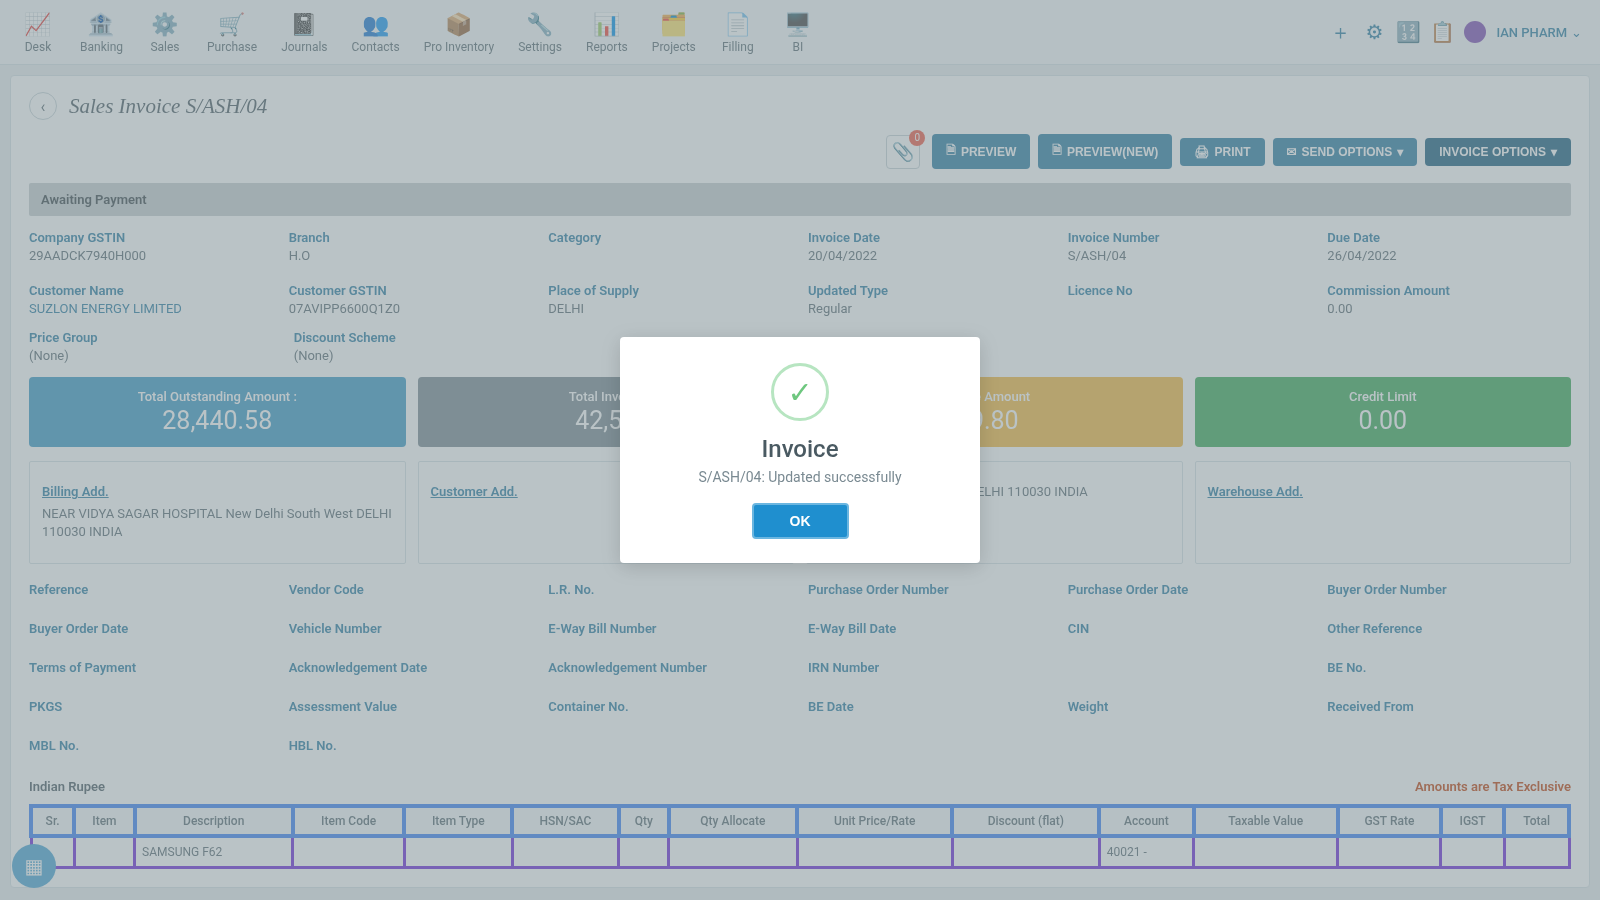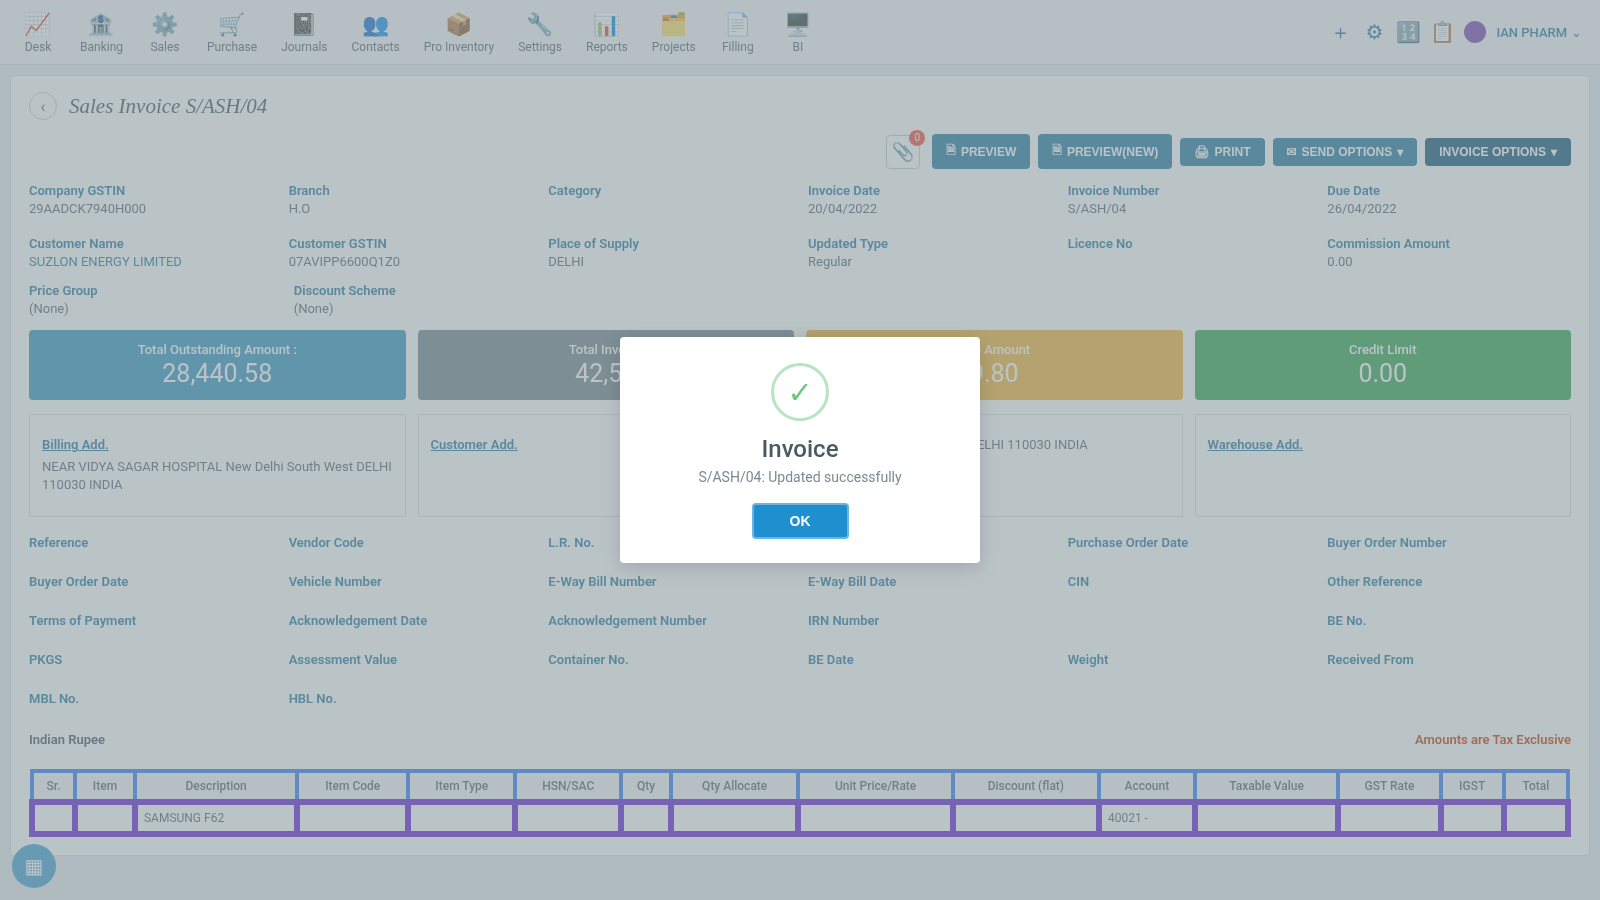--- a/index.html
+++ b/index.html
@@ -53,27 +53,27 @@
   
   .addr-row { display:grid; grid-template-columns:repeat(4,1fr); gap:12px; margin-bottom:18px; }
   .addr-box { border:1px solid #d8e2e6; border-radius:2px; padding:21px 12px; min-height:72px; font-size:13px; color:#5a6b73; line-height:1.4; }
   .addr-box .ah { color:#2a7ca3; font-weight:600; text-decoration:underline; margin-bottom:4px; display:block; }
   
   
   .ref-grid { display:grid; grid-template-columns:repeat(6,1fr); row-gap:24px; column-gap:16px; margin-bottom:26px; }
   .ref-lbl { color:#2a7ca3; font-weight:600; font-size:13px; }
   
   
-  .cur-row { display:flex; justify-content:space-between; align-items:center; margin-bottom:22px; font-weight:600; color:#4a5a62; }
+  .cur-row { display:flex; justify-content:space-between; align-items:center; margin-bottom:10px; font-weight:600; color:#4a5a62; }
   .cur-row .right { color:#c2410c; }
   
   
   table.items { width:100%; border-collapse:collapse; font-size:12px; }
   table.items th { border:4px solid #3b82f6; background:#f5f9fa; padding:6px 4px; color:#5a6b73; font-weight:500; text-align:center; }
-  table.items td { border:6px solid #6d28d9; padding:6px; color:#5a6b73; text-align:center; height:32px; }
+  table.items td { border:3px solid #6d28d9; padding:6px; color:#5a6b73; text-align:center; height:32px; }
   
   
   .overlay { position:fixed; inset:0; background:rgba(130,145,152,.55); display:flex; align-items:center; justify-content:center; z-index:100; }
   .modal { background:#fff; border-radius:4px; width:360px; padding:26px 24px 24px; text-align:center; box-shadow:0 4px 20px rgba(0,0,0,.15); }
   .modal .check { width:58px; height:58px; border:3px solid #b7e5c1; border-radius:50%; display:flex; align-items:center; justify-content:center; margin:0 auto 14px; color:#6ec77f; font-size:30px; }
   .modal h2 { font-size:24px; color:#4a5a62; font-weight:500; margin-bottom:6px; }
   .modal p { font-size:14px; color:#7a8a92; margin-bottom:18px; }
   .modal .ok { background:#1f8fcf; color:#fff; border:2px solid #6bb6e0; border-radius:4px; padding:8px 36px; font-size:14px; font-weight:600; cursor:pointer; }
   
   
@@ -172,20 +172,21 @@
           <span>✉</span>
           <span>SEND OPTIONS</span>
           <span>▾</span>
         </button>
       <button class="btn dark">
           <span>INVOICE OPTIONS</span>
           <span>▾</span>
         </button>
     </div>
 
+    <div class="status-bar">Awaiting Payment</div>
 
     <div class="info-grid">
       <div class="info-item">
           <div class="lbl">Company GSTIN</div>
           <div class="val">29AADCK7940H000</div>
         </div>
       <div class="info-item">
           <div class="lbl">Branch</div>
           <div class="val">H.O</div>
         </div>

